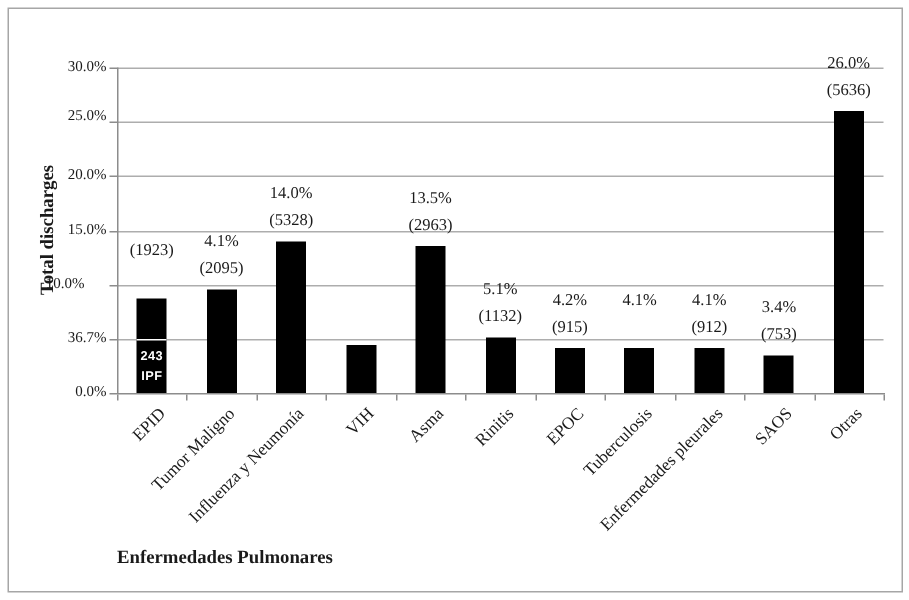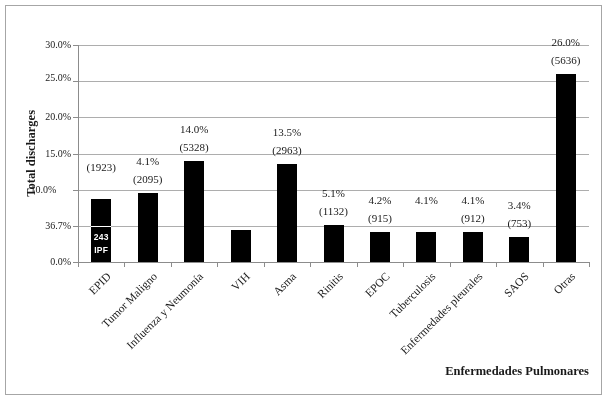--- a/index.html
+++ b/index.html
@@ -79,21 +79,21 @@
   .cat-label {
     position: absolute;
     white-space: nowrap;
     font-size: 11.5px;
     line-height: 13px;
     transform: rotate(-45deg);
     transform-origin: 100% 0;
   }
   .x-title {
     position: absolute;
-    text-align: right;
+    text-align: left;
     font-weight: bold;
     font-size: 12.5px;
   }
   .y-title-wrap {
     position: absolute;
     display: flex;
     align-items: center;
     justify-content: center;
   }
   .y-title {

